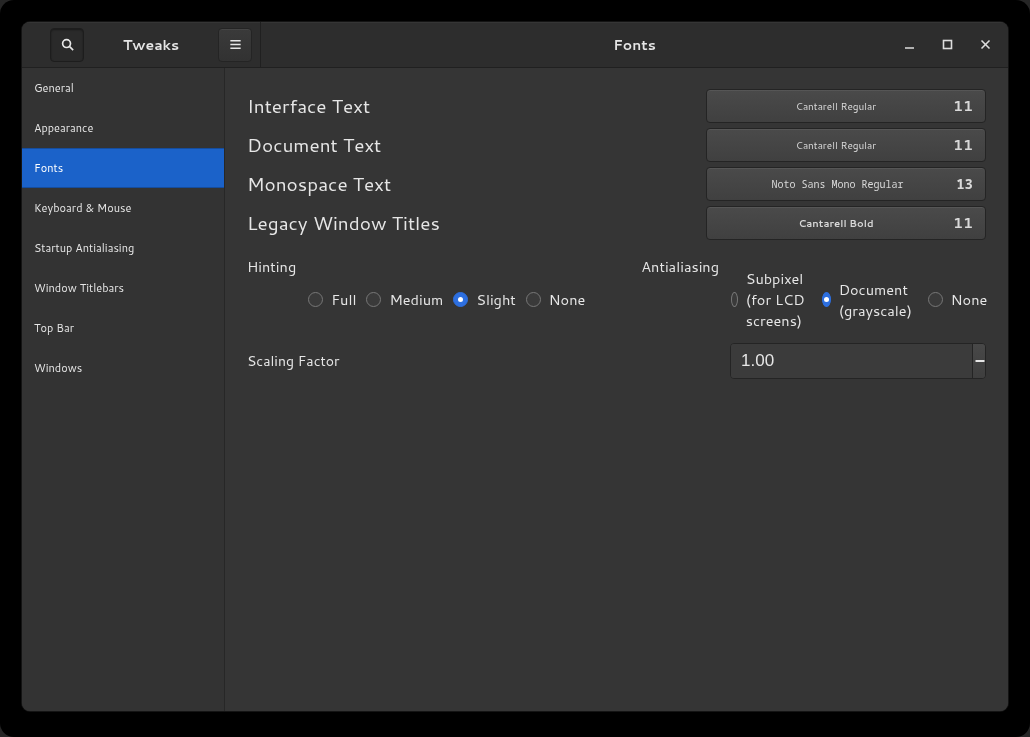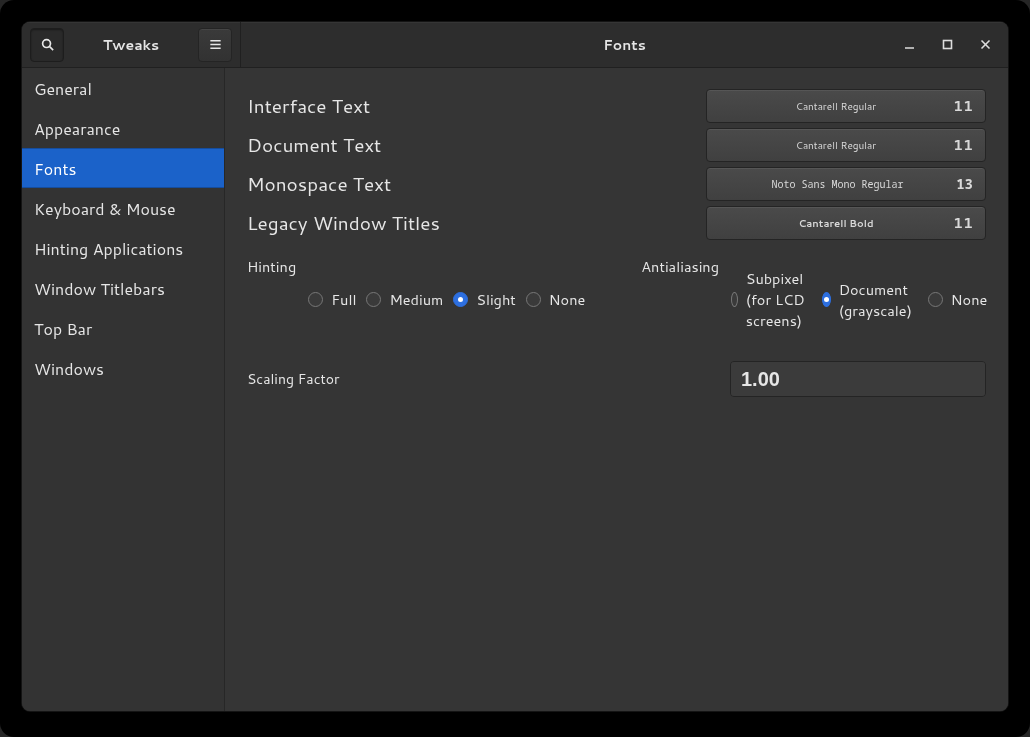--- a/index.html
+++ b/index.html
@@ -29,20 +29,21 @@
   border-radius:8px;box-shadow:0 0 0 1px #141414;display:flex;flex-direction:column;overflow:hidden;
 }
 
 .header{
   display:flex;height:45px;border-bottom:1px solid var(--header-border);background:var(--header-bg);
   box-shadow:inset 0 1px 0 rgba(255,255,255,0.04);
 }
 .header-left{
   width:202px;display:flex;align-items:center;gap:0;border-right:1px solid var(--header-border);
   padding:0 8px;
+  margin-left:20px;
 }
 .header-right{
   flex:1;display:flex;align-items:center;justify-content:center;position:relative;
 }
 .hbtn{
   width:32px;height:32px;border-radius:4px;background:var(--header-bg);
   border:1px solid var(--btn-border);box-shadow:inset 0 1px 0 rgba(255,255,255,0.06);
   display:flex;align-items:center;justify-content:center;color:var(--text);cursor:pointer;
   background-image:linear-gradient(#3a3a3a,#323232);
 }
@@ -53,21 +54,21 @@
 .winbtn{width:38px;height:45px;display:flex;align-items:center;justify-content:center;color:#ddd;cursor:pointer}
 .winbtn svg{width:11px;height:11px;stroke:currentColor;fill:none;stroke-width:1.6}
 .panel-title{font-weight:700;color:var(--text);font-size:14px;}
 
 .body{flex:1;display:flex;min-height:0}
 .sidebar{
   width:202px;background:#333333;border-right:1px solid #272727;display:flex;flex-direction:column;
 }
 .sb-item{
   height:40px;display:flex;align-items:center;padding:0 12px;color:var(--text);cursor:pointer;
-  font-size:16px;
+  font-size:11px;
 }
 .sb-item.selected{
   background:var(--selected);color:#fff;
   border-top:1px solid #154d9e;border-bottom:1px solid #154d9e;height:38px;
 }
 .content{
   flex:1;background:var(--win-bg);padding:18px 22px;overflow:auto;
 }
 .row{display:flex;align-items:center;height:39px;}
 .row .label{flex:1;font-size:19px;color:var(--text)}
@@ -86,28 +87,28 @@
 .radios{display:flex;flex-direction:row;gap:10px;margin-top:16px;}
 .radio{display:flex;align-items:center;gap:8px;cursor:pointer}
 .radio .dot{
   width:15px;height:15px;border-radius:50%;border:1.5px solid #777;box-sizing:border-box;
   display:flex;align-items:center;justify-content:center;background:#3a3a3a;
 }
 .radio.selected .dot{border-color:#2d6fe0;background:#2d6fe0;}
 .radio.selected .dot::after{content:"";width:5px;height:5px;border-radius:50%;background:#fff;display:block}
 .radio .rlabel{font-size:14.5px}
 .spacer{flex:1}
-.scalerow{display:flex;align-items:center;margin-top:30px;height:36px}
+.scalerow{display:flex;align-items:center;margin-top:12px;height:36px}
 .scalerow .label{flex:1}
 .spinner{
   width:254px;height:34px;border:1px solid var(--btn-border);border-radius:4px;display:flex;overflow:hidden;
   background:#3b3b3b;
 }
 .spinner input{
-  flex:1;background:#3b3b3b;border:none;color:var(--text);padding:0 10px;font-size:20px;outline:none;font-weight:bold;
+  flex:1;background:#3b3b3b;border:none;color:var(--text);padding:0 10px;font-size:17px;outline:none;
 }
 .spinner .sbtn{
   width:35px;border-left:1px solid var(--btn-border);display:flex;align-items:center;justify-content:center;
   background-image:linear-gradient(#484848,#3e3e3e);cursor:pointer;color:#e6e6e6;
 }
 .spinner .sbtn svg{width:14px;height:14px;stroke:currentColor;stroke-width:2;fill:none}
 </style>
 </head>
 <body>
 
@@ -163,21 +164,21 @@
           <div class="sb-item">
             <span>Appearance</span>
           </div>
           <div class="sb-item selected">
             <span>Fonts</span>
           </div>
           <div class="sb-item">
             <span>Keyboard &amp; Mouse</span>
           </div>
           <div class="sb-item">
-            <span>Hinting Applications</span>
+            <span>Startup Antialiasing</span>
           </div>
           <div class="sb-item">
             <span>Window Titlebars</span>
           </div>
           <div class="sb-item">
             <span>Top Bar</span>
           </div>
           <div class="sb-item">
             <span>Windows</span>
           </div>

